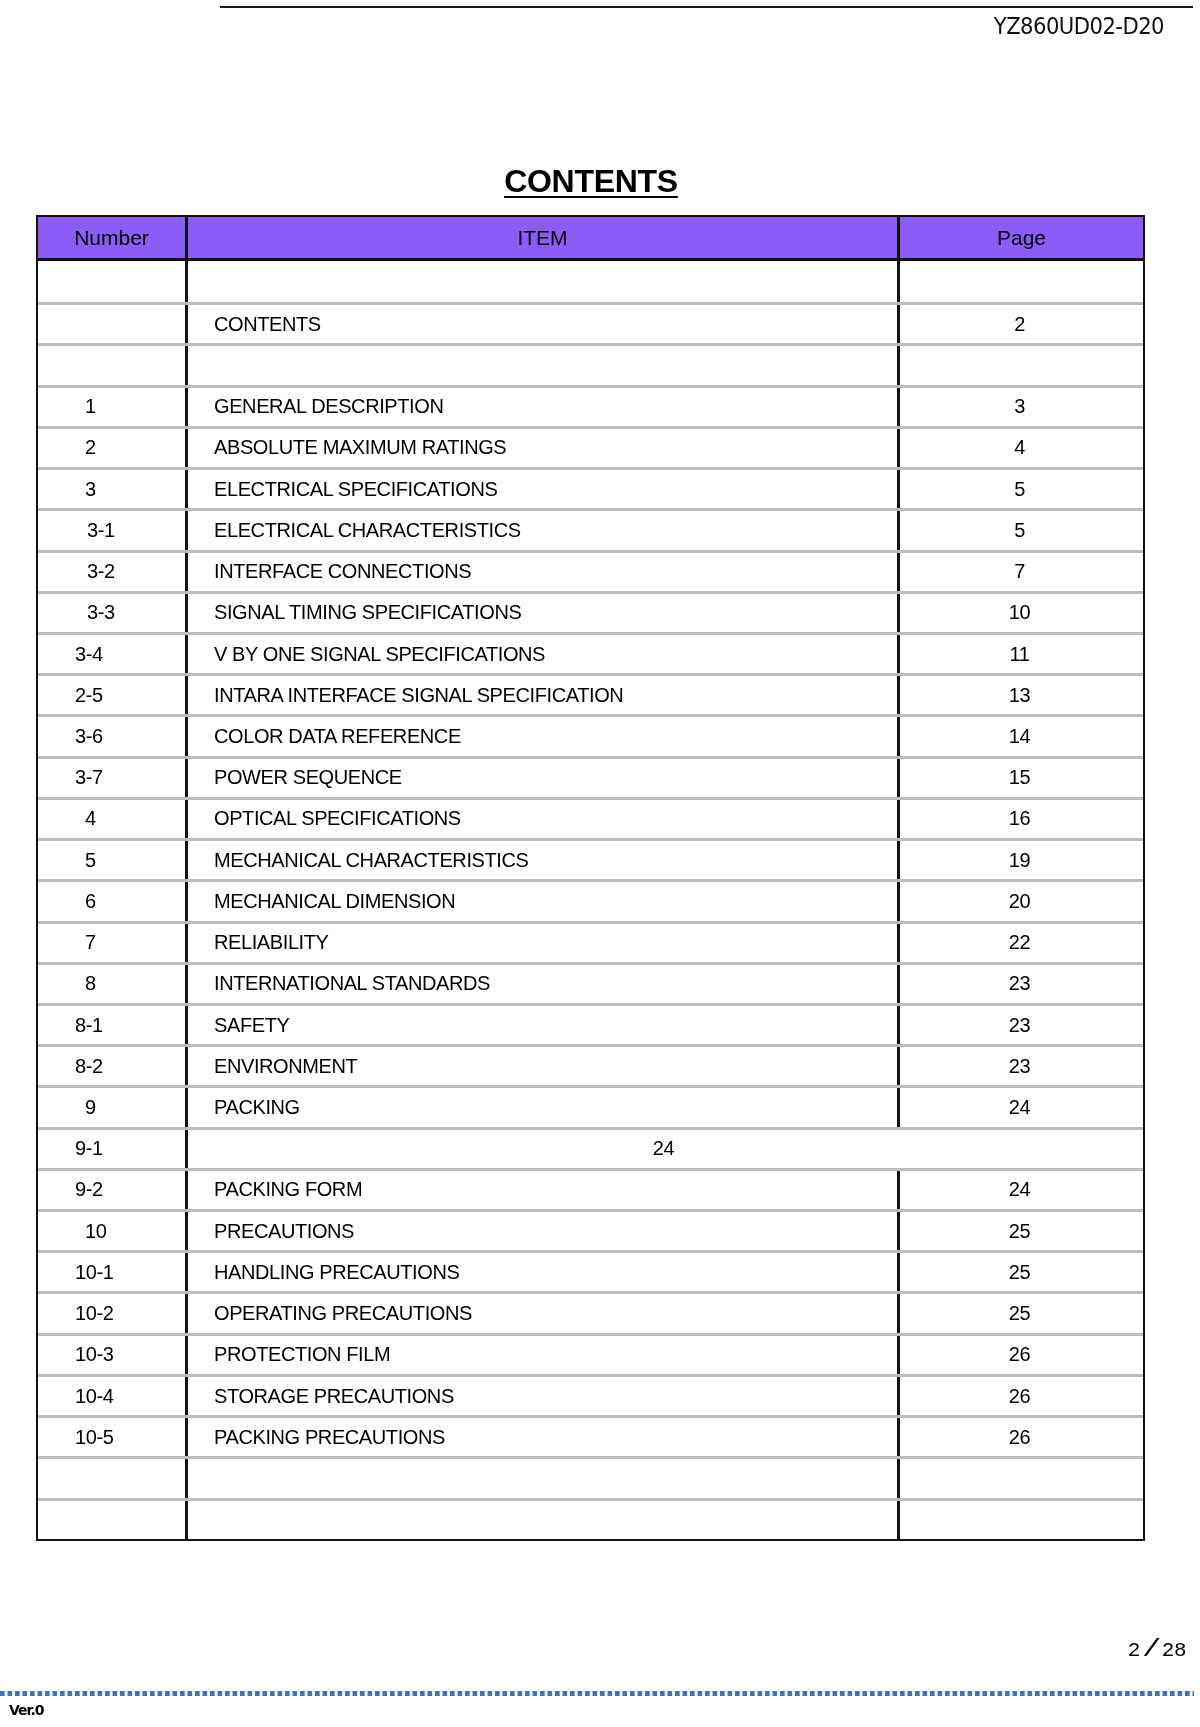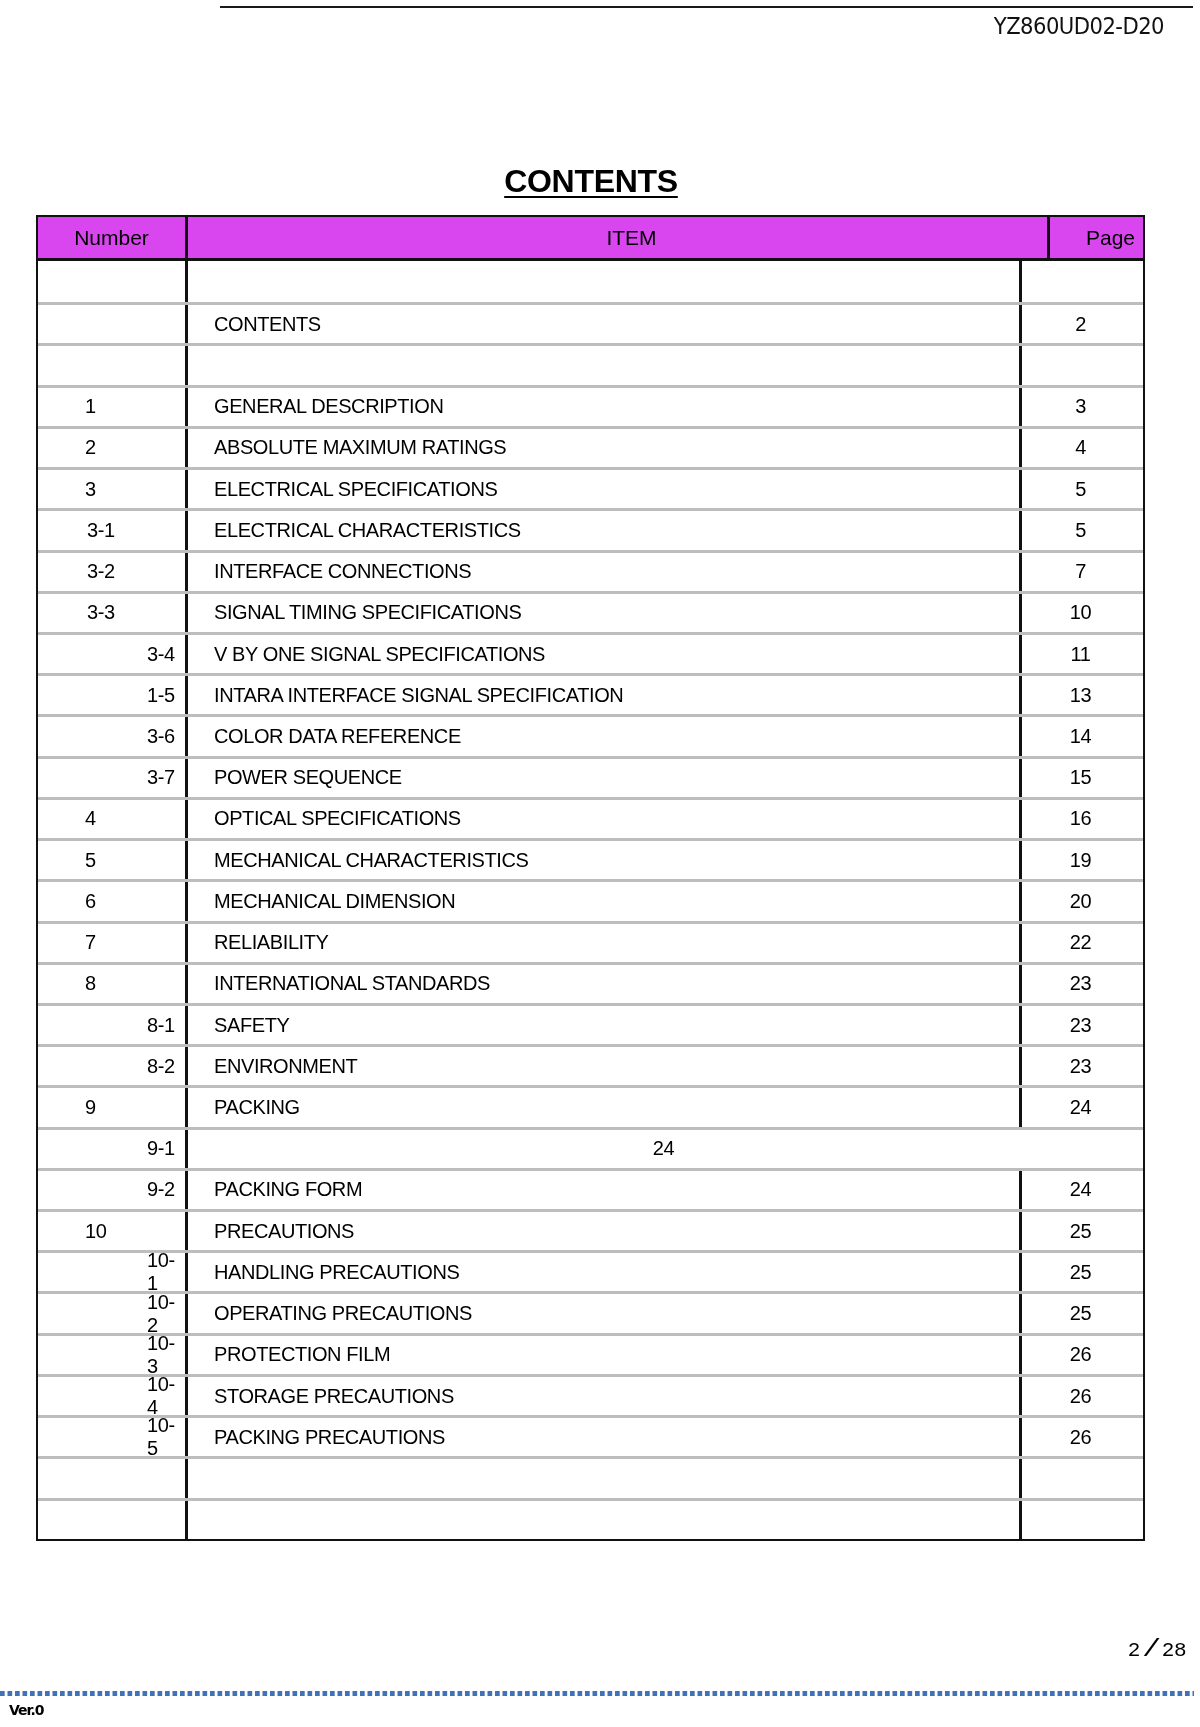--- a/index.html
+++ b/index.html
@@ -9,32 +9,32 @@
   .top-rule { position: absolute; left: 220px; top: 6px; width: 973px; height: 2px; background: #1a1a1a; }
   .doc-id { position: absolute; right: 36px; top: 13px; font-family: "DejaVu Sans", sans-serif;
             font-size: 23px; letter-spacing: -0.6px; color: #111; transform: scaleX(0.92); transform-origin: right center; }
 
   .page-title { position: absolute; left: 0; width: 1182px; top: 163px; text-align: center;
                 font-size: 32px; font-weight: bold; text-decoration: underline; text-decoration-thickness: 2px;
                 text-underline-offset: 4px; letter-spacing: -0.3px; }
 
   .toc-table { position: absolute; left: 36px; top: 215px; width: 1109px;
                border: 2px solid #111; box-sizing: border-box; }
-  .toc-head { display: flex; height: 44px; background: #d946ef; border-bottom: 3px solid #111; box-sizing: border-box; gap: 28px; }
+  .toc-head { display: flex; height: 44px; background: #8b5cf6; border-bottom: 3px solid #111; box-sizing: border-box; }
   .toc-head .c { display: flex; align-items: center; justify-content: center; font-size: 21px; }
   .c-num { width: 150px; flex: none; border-right: 3px solid #111; box-sizing: border-box; }
-  .c-item { width: 834px; flex: none; border-right: 3px solid #111; box-sizing: border-box; }
+  .c-item { width: 712px; flex: none; border-right: 3px solid #111; box-sizing: border-box; }
   .c-page { flex: 1; }
 
   .toc-row { display: flex; height: 41.23px; box-sizing: border-box; border-top: 3px solid #bdbdbd; }
   .toc-row:first-child { border-top: none; }
   .toc-row .c { display: flex; align-items: center; font-size: 20px; letter-spacing: -0.4px; height: 100%; }
   .toc-row .c-num { justify-content: flex-start; padding-left: 47px; }
   .toc-row .c-num.sub { padding-left: 49px; }
-  .toc-row .c-num.sub2 { padding-left: 109px; }
+  .toc-row .c-num.sub2 { padding-left: 37px; }
   .toc-row .c-item { padding-left: 26px; }
   .toc-row .c-page { justify-content: center; padding-right: 4px; }
 
   .footer-dots { position: absolute; left: 0; top: 1691px; width: 1194px; height: 5px;
                  background-image: linear-gradient(to right, #3f72b8 0, #3f72b8 4.5px, transparent 4.5px);
                  background-size: 7.5px 5px; background-repeat: repeat-x; }
   .footer-version { position: absolute; left: 9px; top: 1702px; font-family: "DejaVu Sans", sans-serif;
                     font-weight: bold; font-size: 14px; letter-spacing: -1px; }
   .footer-page { position: absolute; right: 14px; top: 1636px; font-family: Liberation Mono, monospace;
                  font-size: 21px; letter-spacing: -0.5px; }
@@ -99,21 +99,21 @@
         <div class="c c-num sub">3-3</div>
         <div class="c c-item">SIGNAL TIMING SPECIFICATIONS</div>
         <div class="c c-page">10</div>
       </div>
       <div class="toc-row">
         <div class="c c-num sub2">3-4</div>
         <div class="c c-item">V BY ONE SIGNAL SPECIFICATIONS</div>
         <div class="c c-page">11</div>
       </div>
       <div class="toc-row">
-        <div class="c c-num sub2">1-5</div>
+        <div class="c c-num sub2">2-5</div>
         <div class="c c-item">INTARA INTERFACE SIGNAL SPECIFICATION</div>
         <div class="c c-page">13</div>
       </div>
       <div class="toc-row">
         <div class="c c-num sub2">3-6</div>
         <div class="c c-item">COLOR DATA REFERENCE</div>
         <div class="c c-page">14</div>
       </div>
       <div class="toc-row">
         <div class="c c-num sub2">3-7</div>

